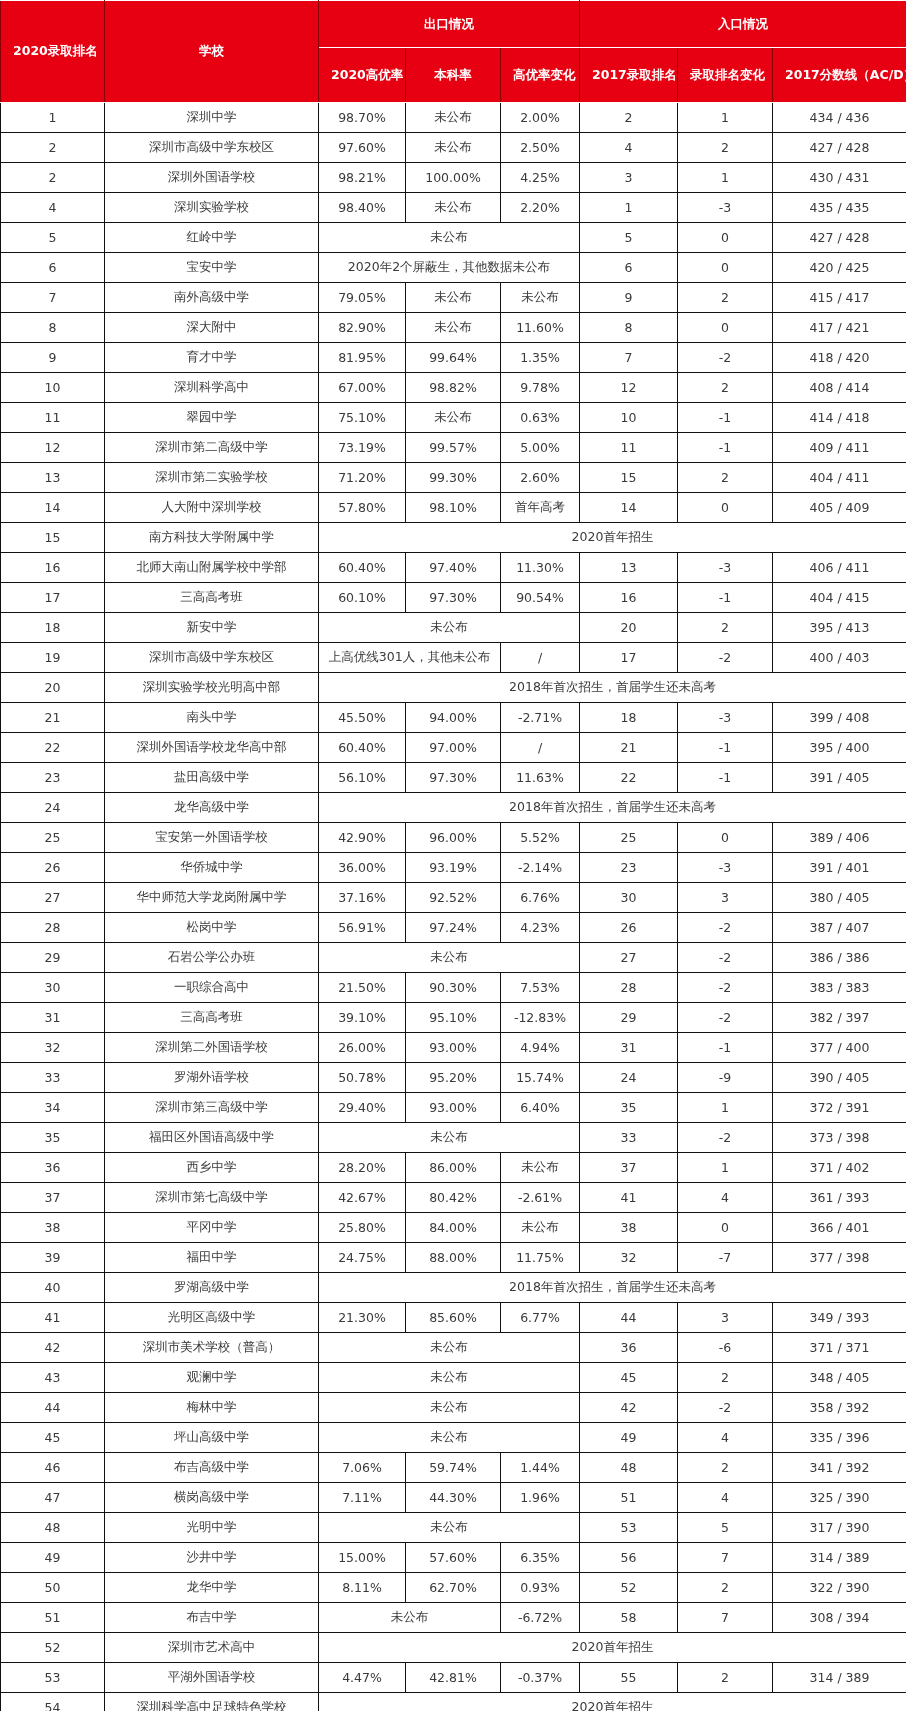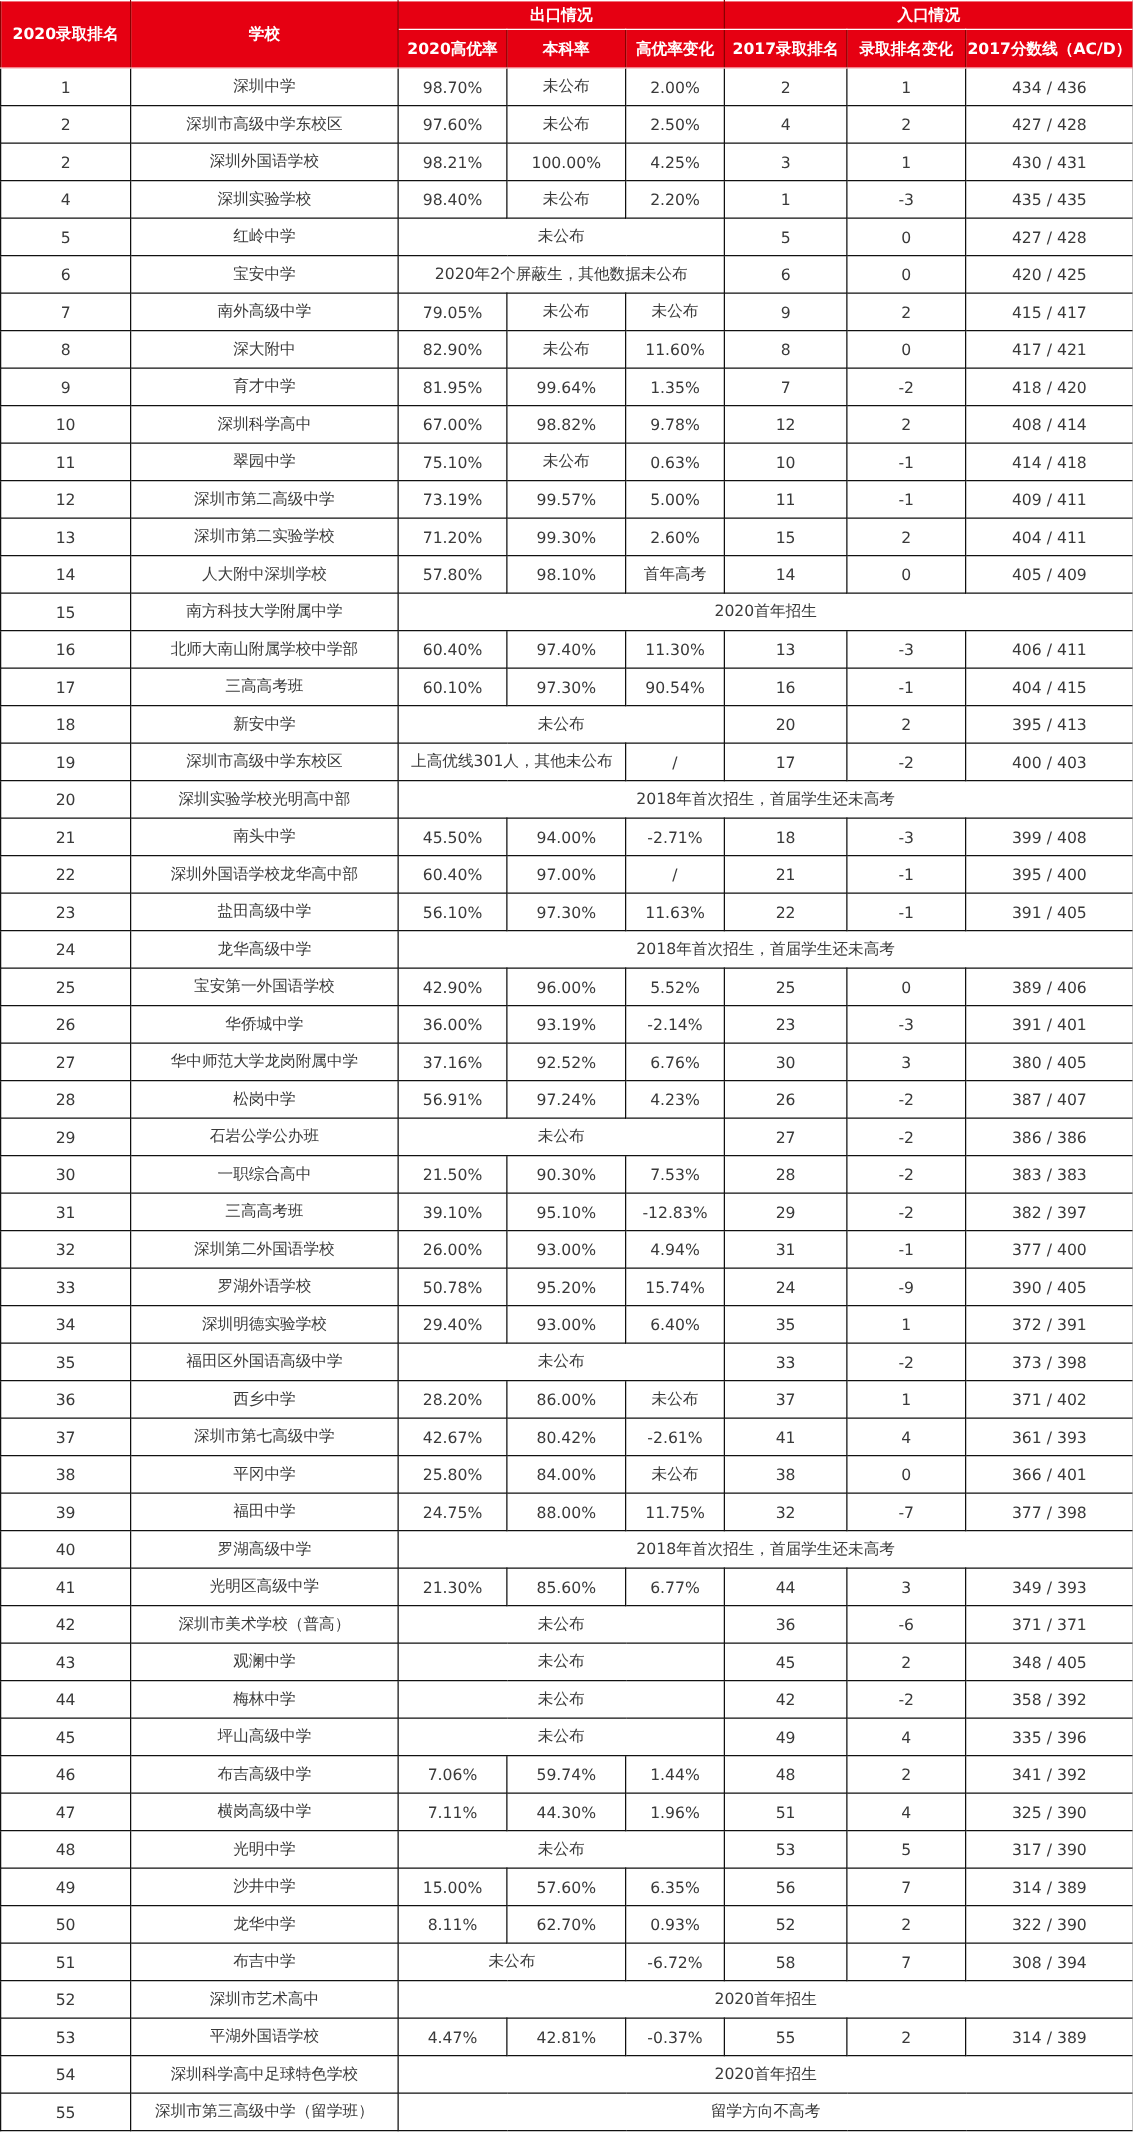--- a/index.html
+++ b/index.html
@@ -20,21 +20,21 @@
   .rank-table col.c8 { width: 134px; }
   .rank-table th {
     background: #e60012;
     color: #ffffff;
     font-weight: bold;
     font-size: 12.5px;
     border: 1px solid #ffffff;
     border-left-color: #8a0000;
     border-right-color: #8a0000;
     text-align: center;
-    padding: 0;
+    padding: 12px;
     white-space: nowrap;
   }
   .rank-table thead tr.h1 th { height: 22px; }
   .rank-table thead tr.h2 th { height: 30px; }
   .rank-table thead tr.h1 th.rowspan { height: 52px; }
   .rank-table td {
     border: 1px solid #111111;
     text-align: center;
     font-size: 12.5px;
     height: 29px;
@@ -377,21 +377,21 @@
         <td class="school">罗湖外语学校</td>
         <td>50.78%</td>
         <td>95.20%</td>
         <td>15.74%</td>
         <td>24</td>
         <td>-9</td>
         <td>390 / 405</td>
       </tr>
       <tr>
         <td>34</td>
-        <td class="school">深圳明德实验学校</td>
+        <td class="school">深圳市第三高级中学</td>
         <td>29.40%</td>
         <td>93.00%</td>
         <td>6.40%</td>
         <td>35</td>
         <td>1</td>
         <td>372 / 391</td>
       </tr>
       <tr>
         <td>35</td>
         <td class="school">福田区外国语高级中学</td>

